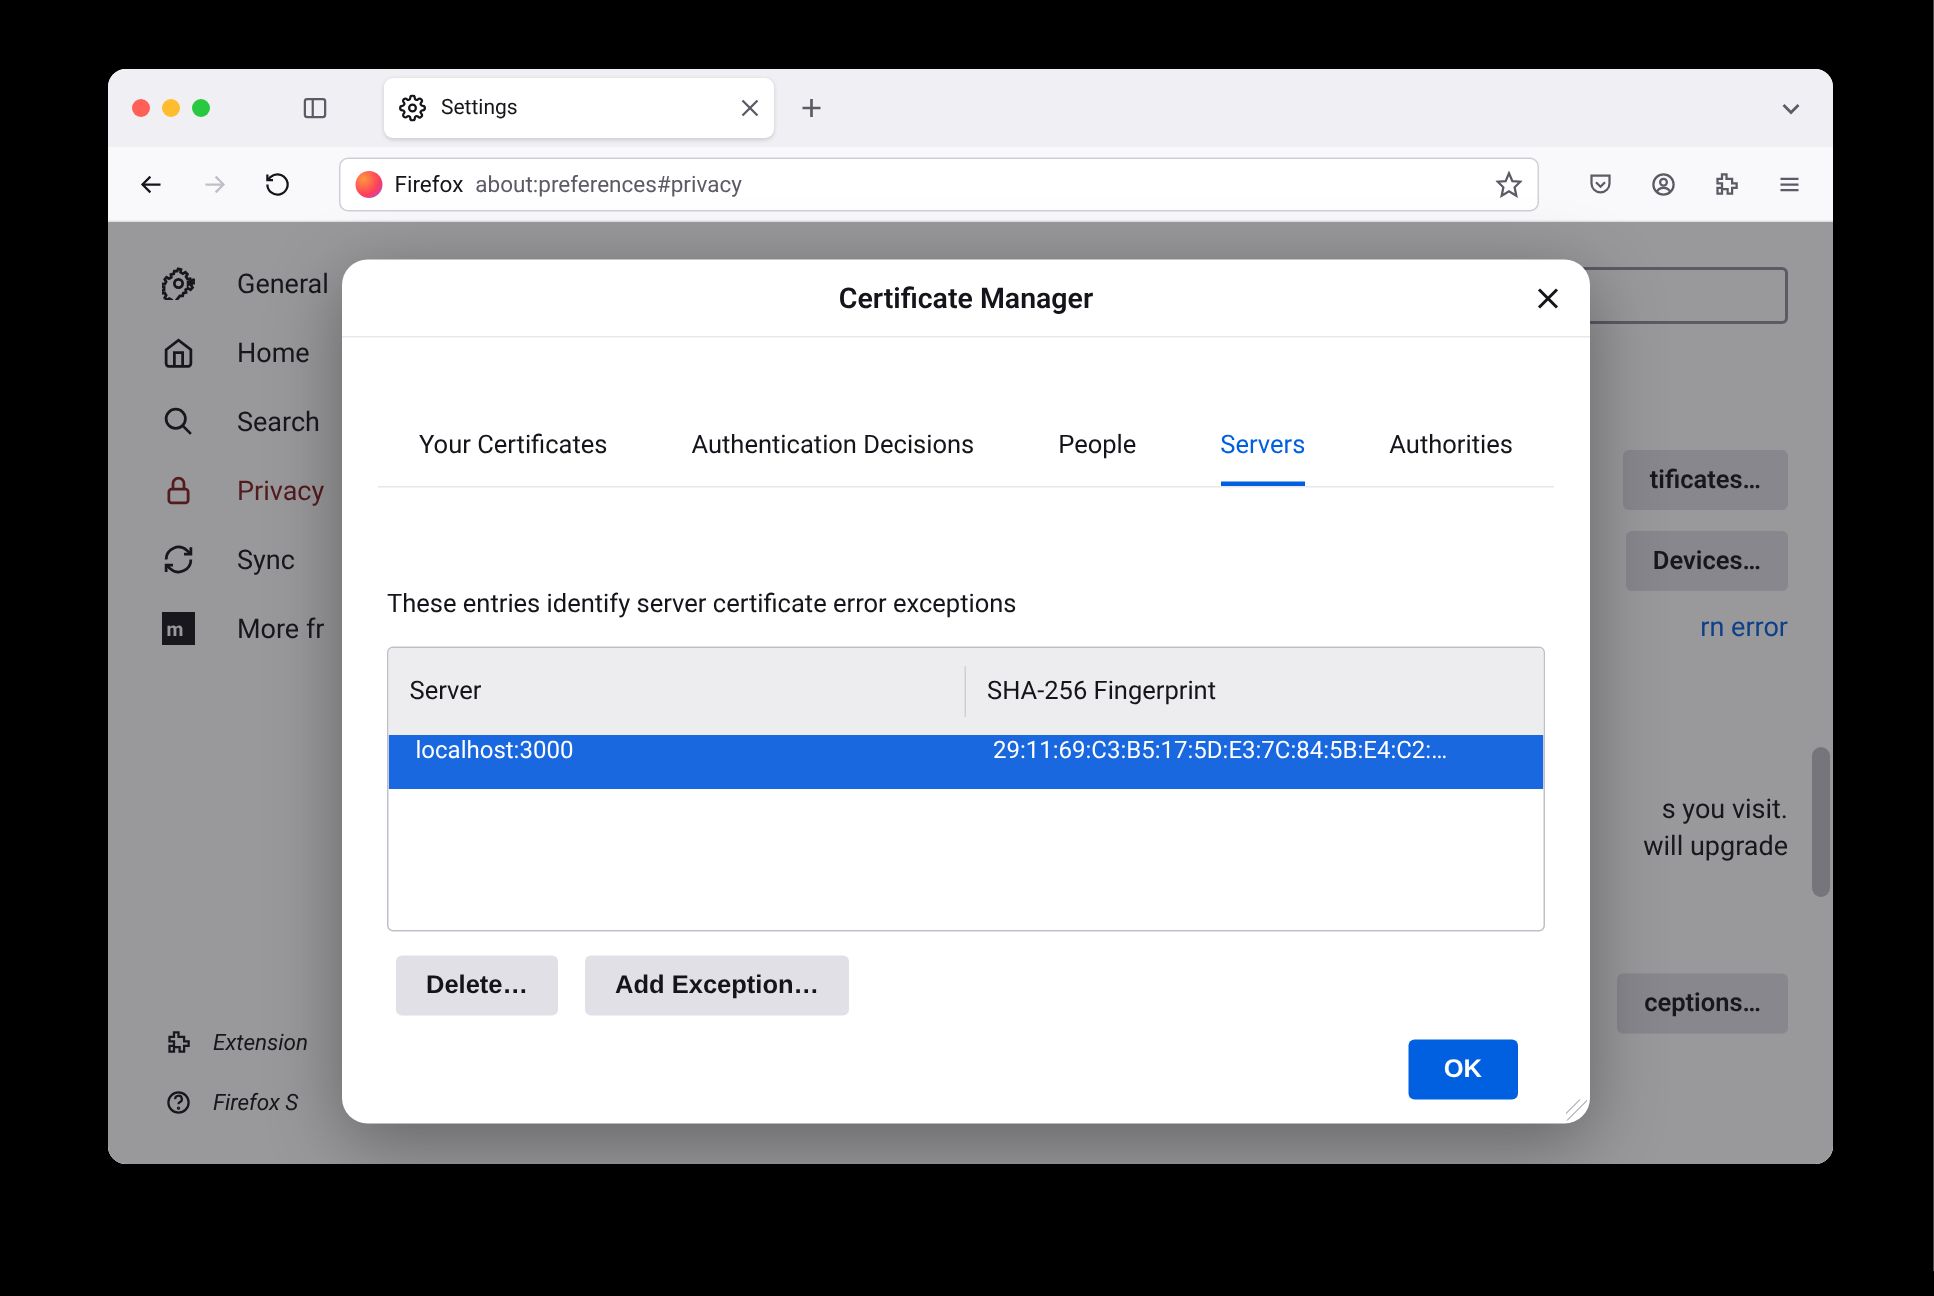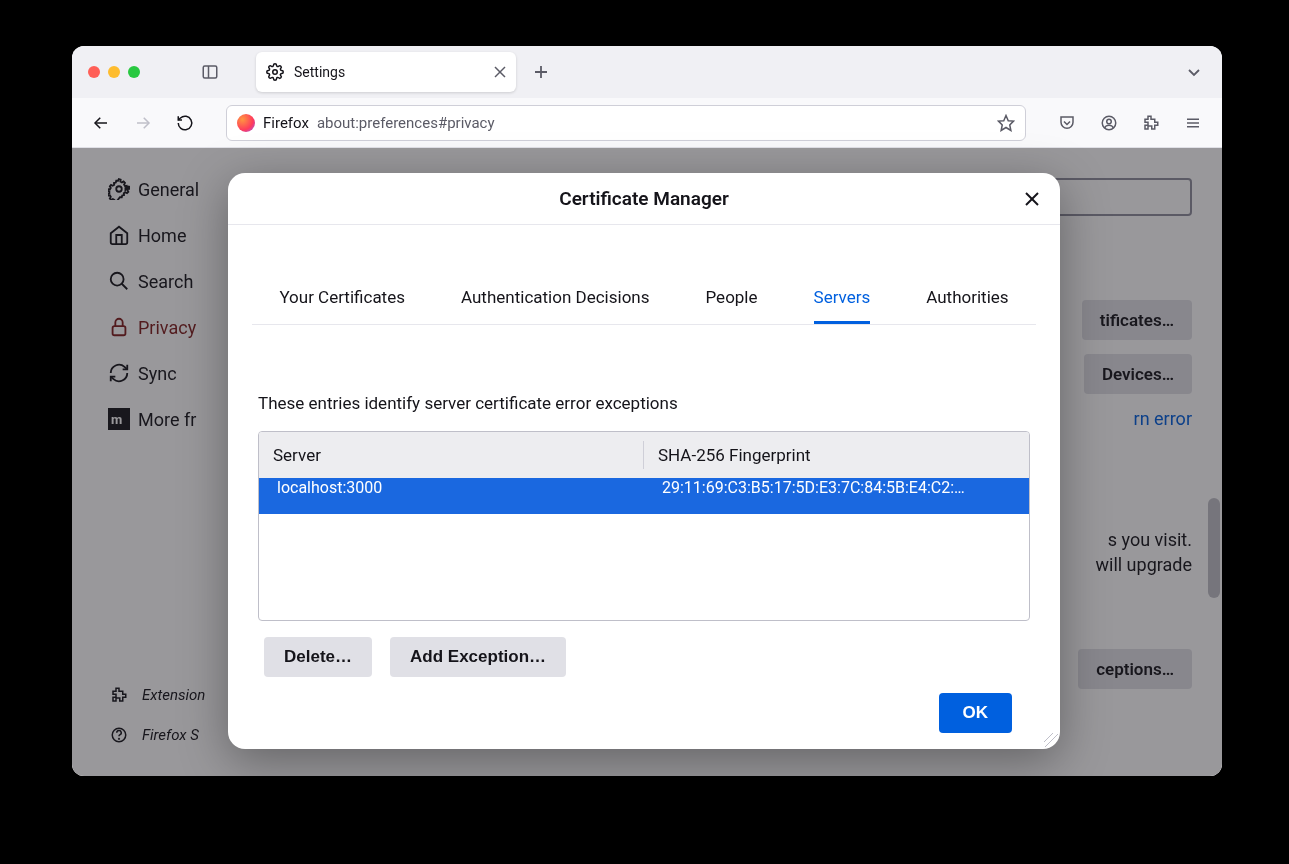--- a/index.html
+++ b/index.html
@@ -112,21 +112,21 @@
   .settings-sidebar {
     width: 230px;
     padding: 30px 0 0 36px;
     display: flex;
     flex-direction: column;
     gap: 24px;
   }
   .s-item {
     display: flex;
     align-items: center;
-    gap: 8px;
+    gap: 28px;
     font-size: 18px;
     color: #15141a;
   }
   .s-item.active { color: #7f1d1d; }
   .s-item .s-icon { width: 22px; height: 22px; display:flex;align-items:center;justify-content:center; }
   .settings-bottom {
     margin-top: auto;
     margin-bottom: 30px;
     display:flex;flex-direction:column;gap:18px;
   }
@@ -210,21 +210,21 @@
     border: 1px solid #bfbfc9;
     border-radius: 4px;
     flex:1;
     overflow:hidden;
     display:flex;flex-direction:column;
     margin-bottom: 16px;
   }
   .thead {
     display:flex;
     background:#ededf0;
-    height:46px;
+    height:58px;
     align-items:center;
     font-size:17px;color:#15141a;
   }
   .th-server { width:50%; padding-left:14px; border-right:1px solid #cfcfd8; height:60%; display:flex;align-items:center;}
   .th-finger { width:50%; padding-left:14px; }
   .tbody { flex:1; overflow:auto; }
   .trow {
     display:flex; height:36px; 
     font-size:16px;
   }

